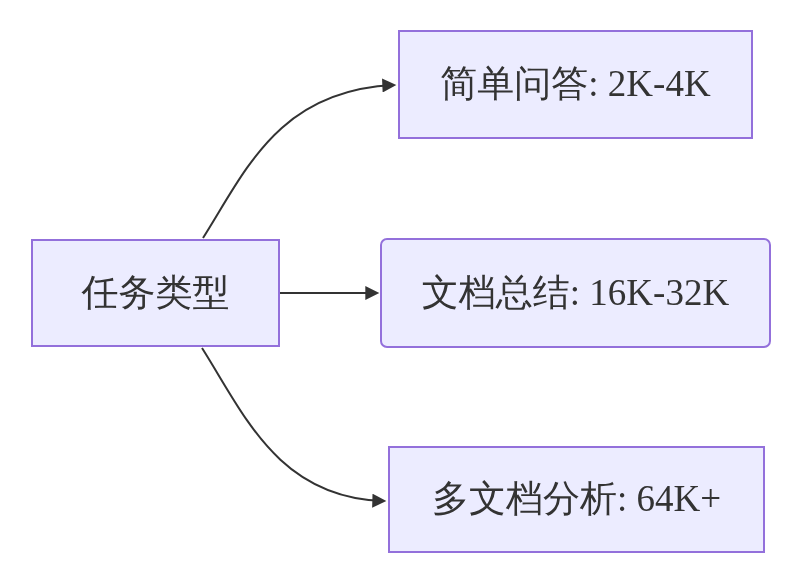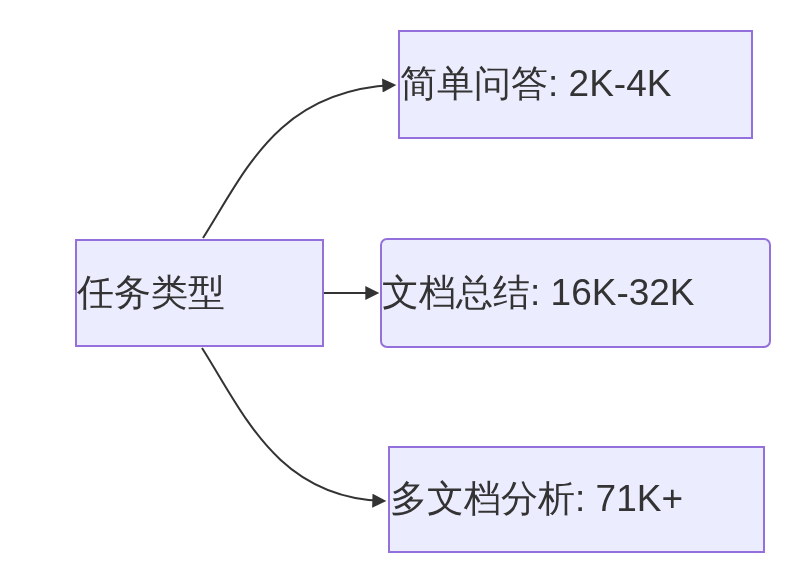--- a/index.html
+++ b/index.html
@@ -30,29 +30,30 @@
   }
   .arrowhead {
     fill: var(--edge-line, #333333);
     stroke: none;
   }
   .node {
     position: absolute;
     box-sizing: border-box;
     display: flex;
     align-items: center;
-    justify-content: flex-start;
+    justify-content: center;
     background: var(--node-fill, #ECECFF);
     border: 2px solid var(--node-border, #9370DB);
     color: var(--text, #333333);
     font-size: 37px;
     line-height: 1.2;
     white-space: nowrap;
+    font-family: Liberation Serif, serif;
   }
-  #node-root { left: 31px;  top: 239px; width: 249px; height: 108px; margin-left: 44px; }
+  #node-root { left: 31px;  top: 239px; width: 249px; height: 108px; }
   #node-b0   { left: 398px; top: 30px;  width: 355px; height: 109px; }
   #node-b1   { left: 380px; top: 238px; width: 391px; height: 110px; border-radius: 7px; }
   #node-b2   { left: 388px; top: 446px; width: 377px; height: 107px; }
 </style>
 </head>
 <body>
 
 <div class="canvas">
 
   <svg class="edges" viewBox="0 0 787 572" xmlns="http://www.w3.org/2000/svg">
@@ -72,16 +73,16 @@
 
   <div class="node" id="node-b0">
     <span>简单问答: 2K-4K</span>
   </div>
 
   <div class="node" id="node-b1">
     <span>文档总结: 16K-32K</span>
   </div>
 
   <div class="node" id="node-b2">
-    <span>多文档分析: 71K+</span>
+    <span>多文档分析: 64K+</span>
   </div>
 
 </div>
 
 </body></html>

